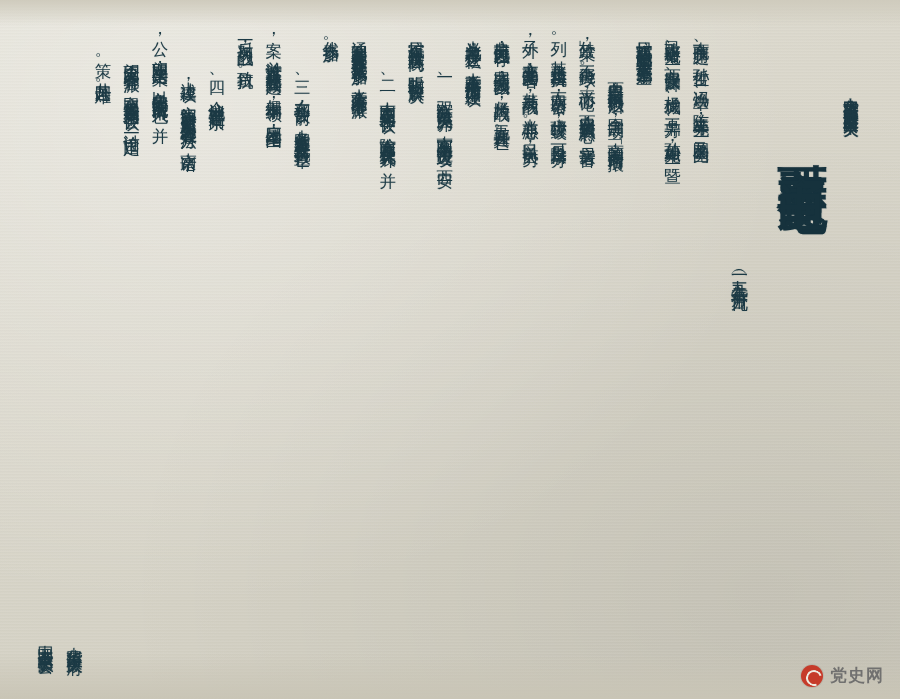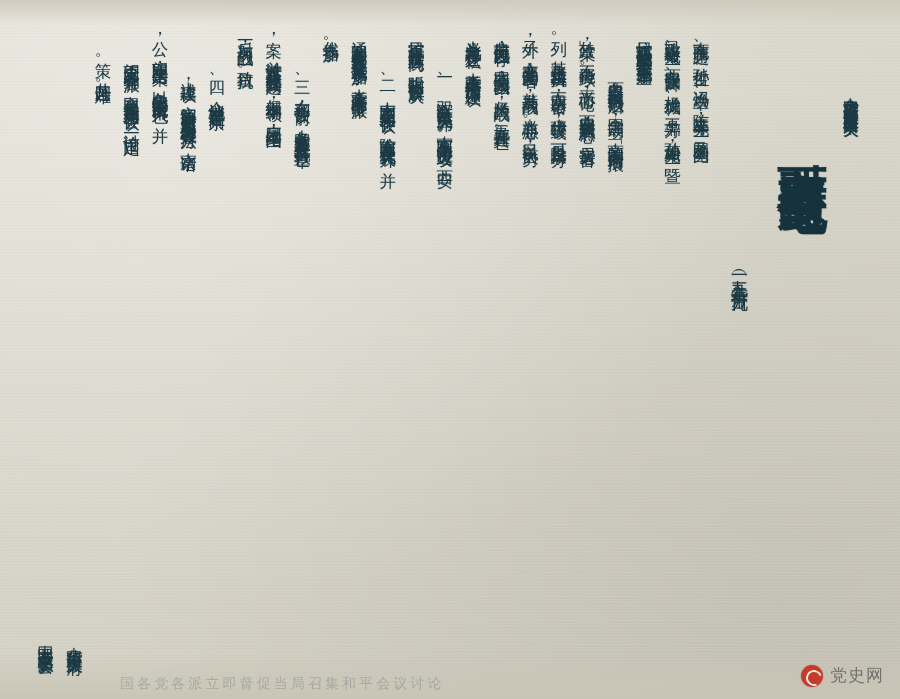--- a/index.html
+++ b/index.html
@@ -149,21 +149,21 @@
     border-radius: 50%;
     border: 2px solid #f2efe6;
     border-right-color: transparent;
     transform: rotate(25deg);
   }
   #watermark .wm-text {
     font-family: "DejaVu Sans", sans-serif;
     font-size: 17px;
     color: #6a6a6a;
     letter-spacing: 0.06em;
-    font-weight: 400;
+    font-weight: 700;
   }
 
   
   #ghost {
     position: absolute;
     left: 120px;
     bottom: 6px;
     font-family: "DejaVu Serif", serif;
     font-size: 14px;
     letter-spacing: 0.22em;
@@ -206,19 +206,18 @@
     <div class="col body-col ind1">　上述建议，实为解决目前紧急关头之合理有效方法。南京诸</div>
     <div class="col body-col ind0">公，望立即决定国策，以免借此国家混乱而入也。并</div>
     <div class="col body-col ind1">望全国人民各党各派，立即督促当局召集和平会议，讨论一定国</div>
     <div class="col body-col ind1">策。共赴国难。</div>
 
     <div class="col sig-col">中华苏维埃中央政府</div>
     <div class="col sig-col">中国共产党中央委员会</div>
 
   </div>
 
-  <div id="ghost">国各党各派立即督促当局召集和平会议讨论</div>
 
   <div id="watermark">
     <span class="wm-badge"></span>
     <span class="wm-text">党史网</span>
   </div>
 </div>
 
 </body></html>

